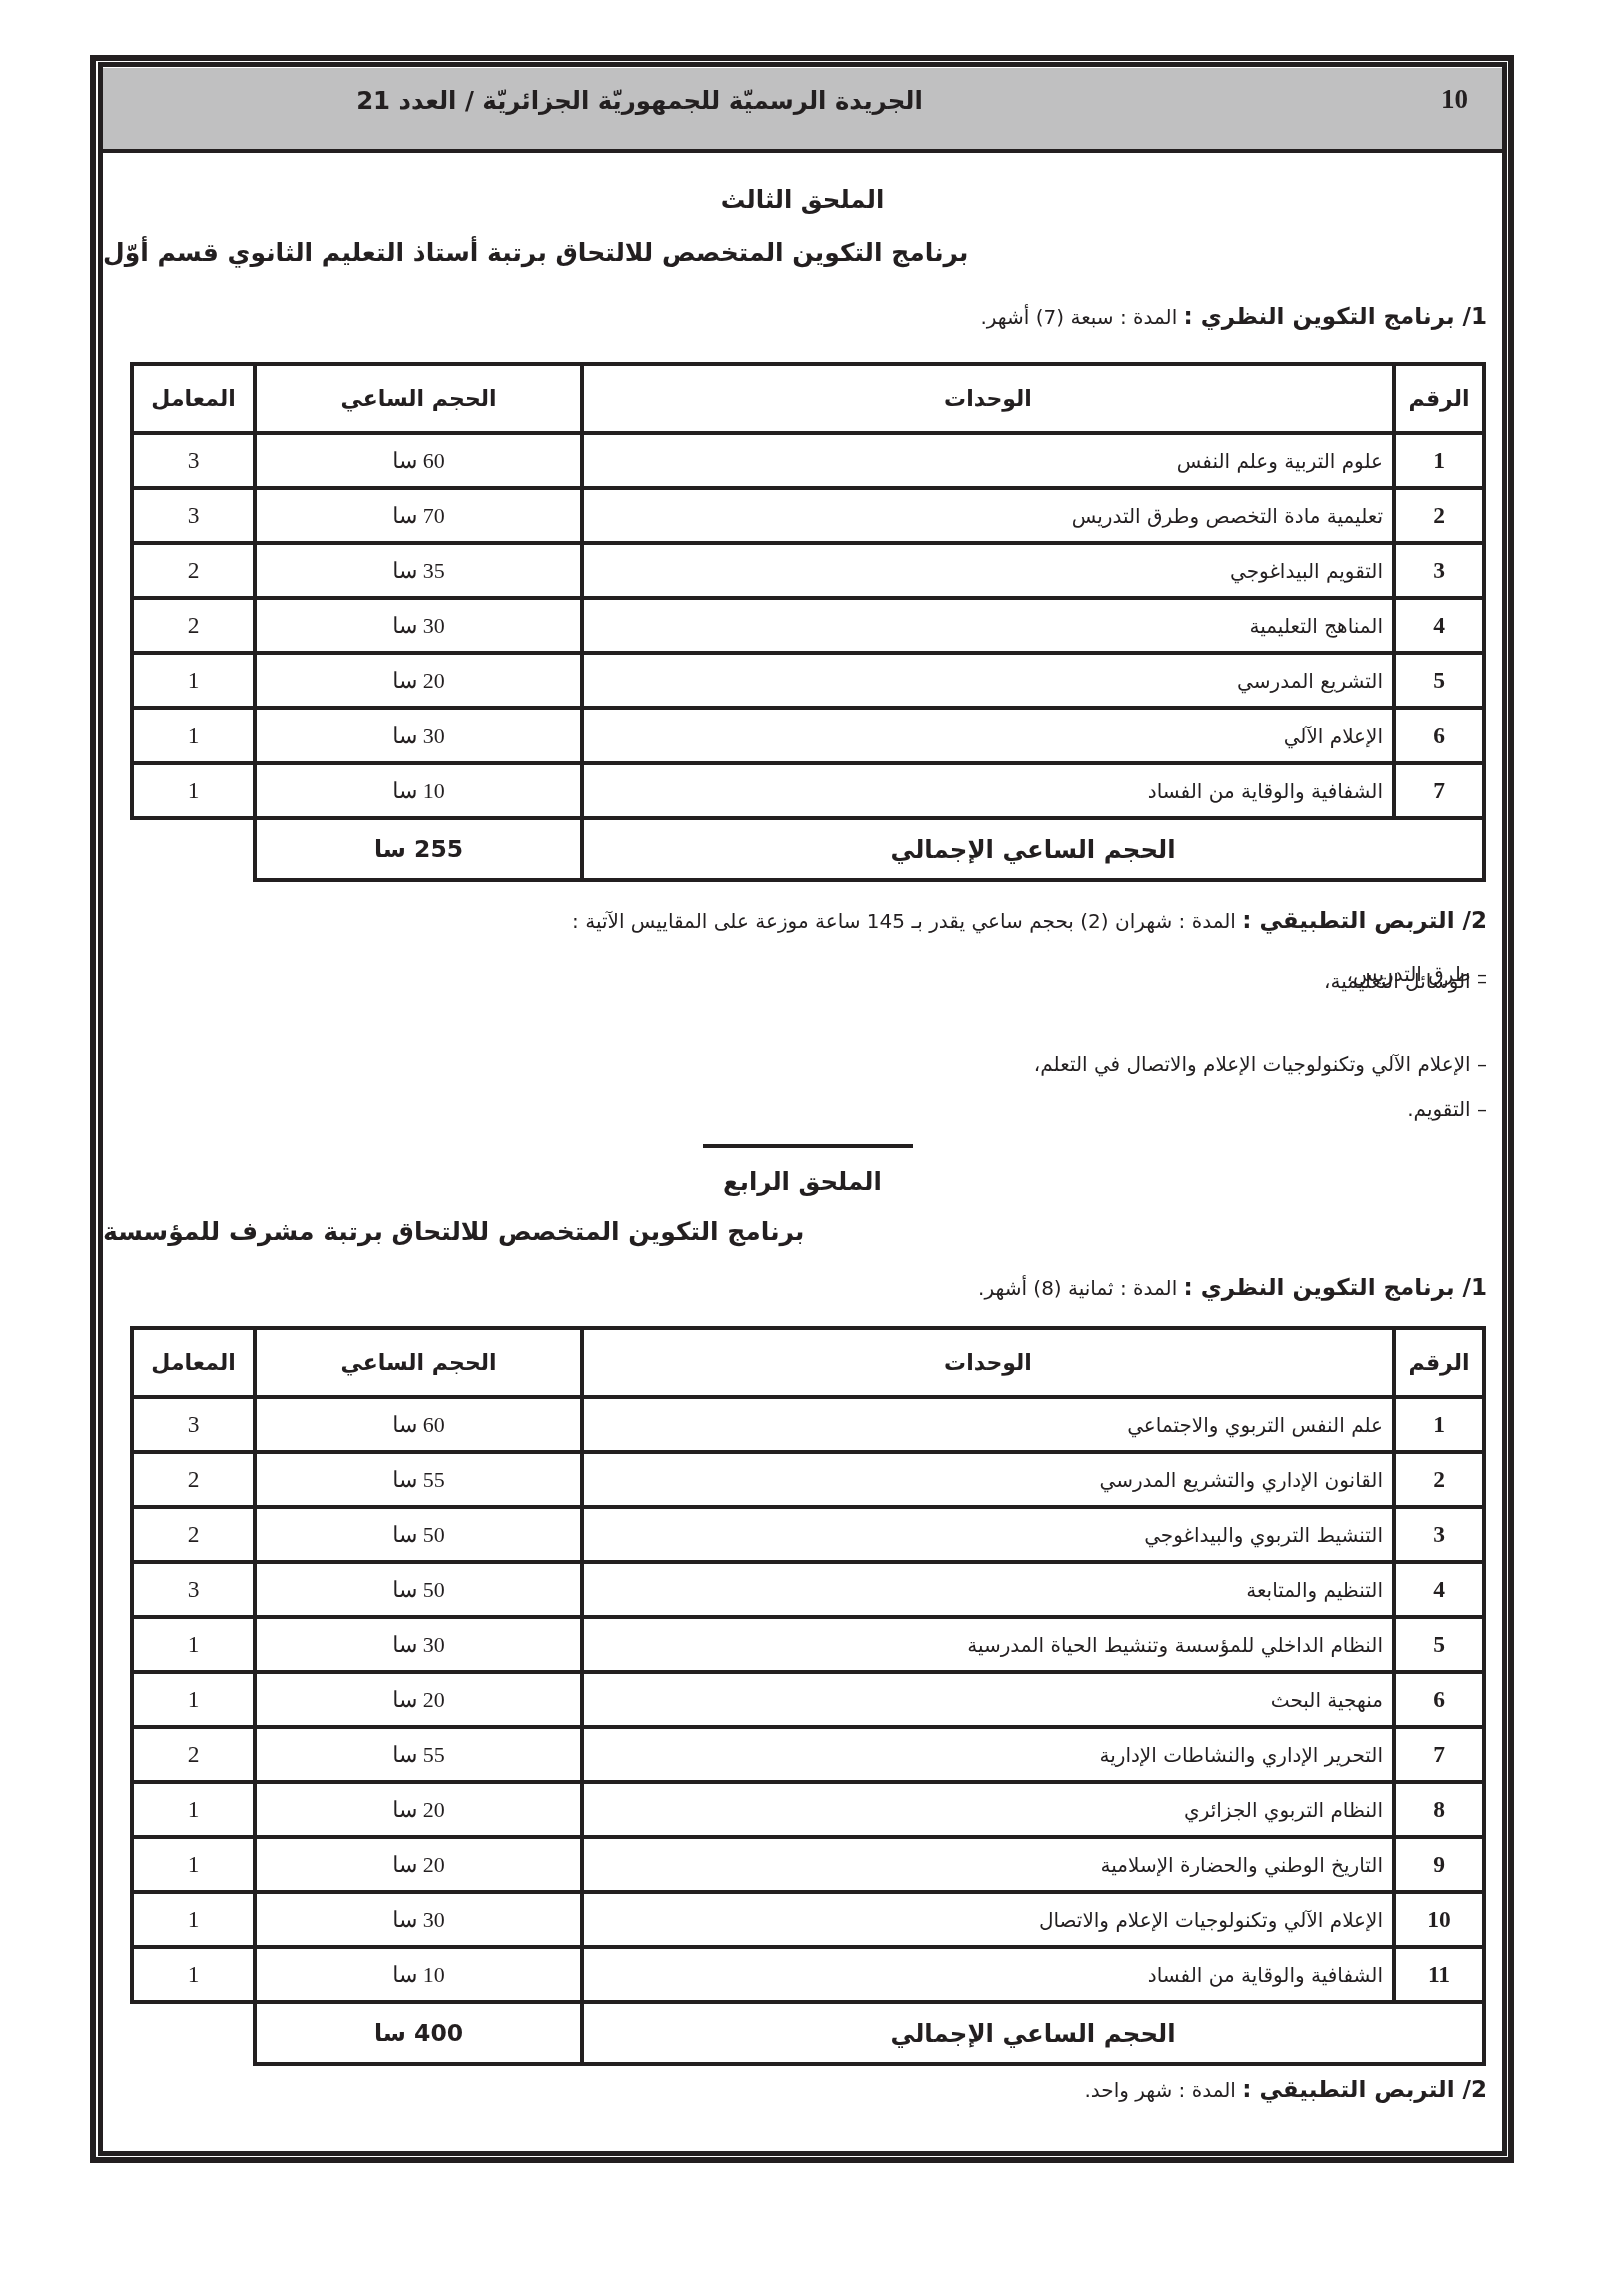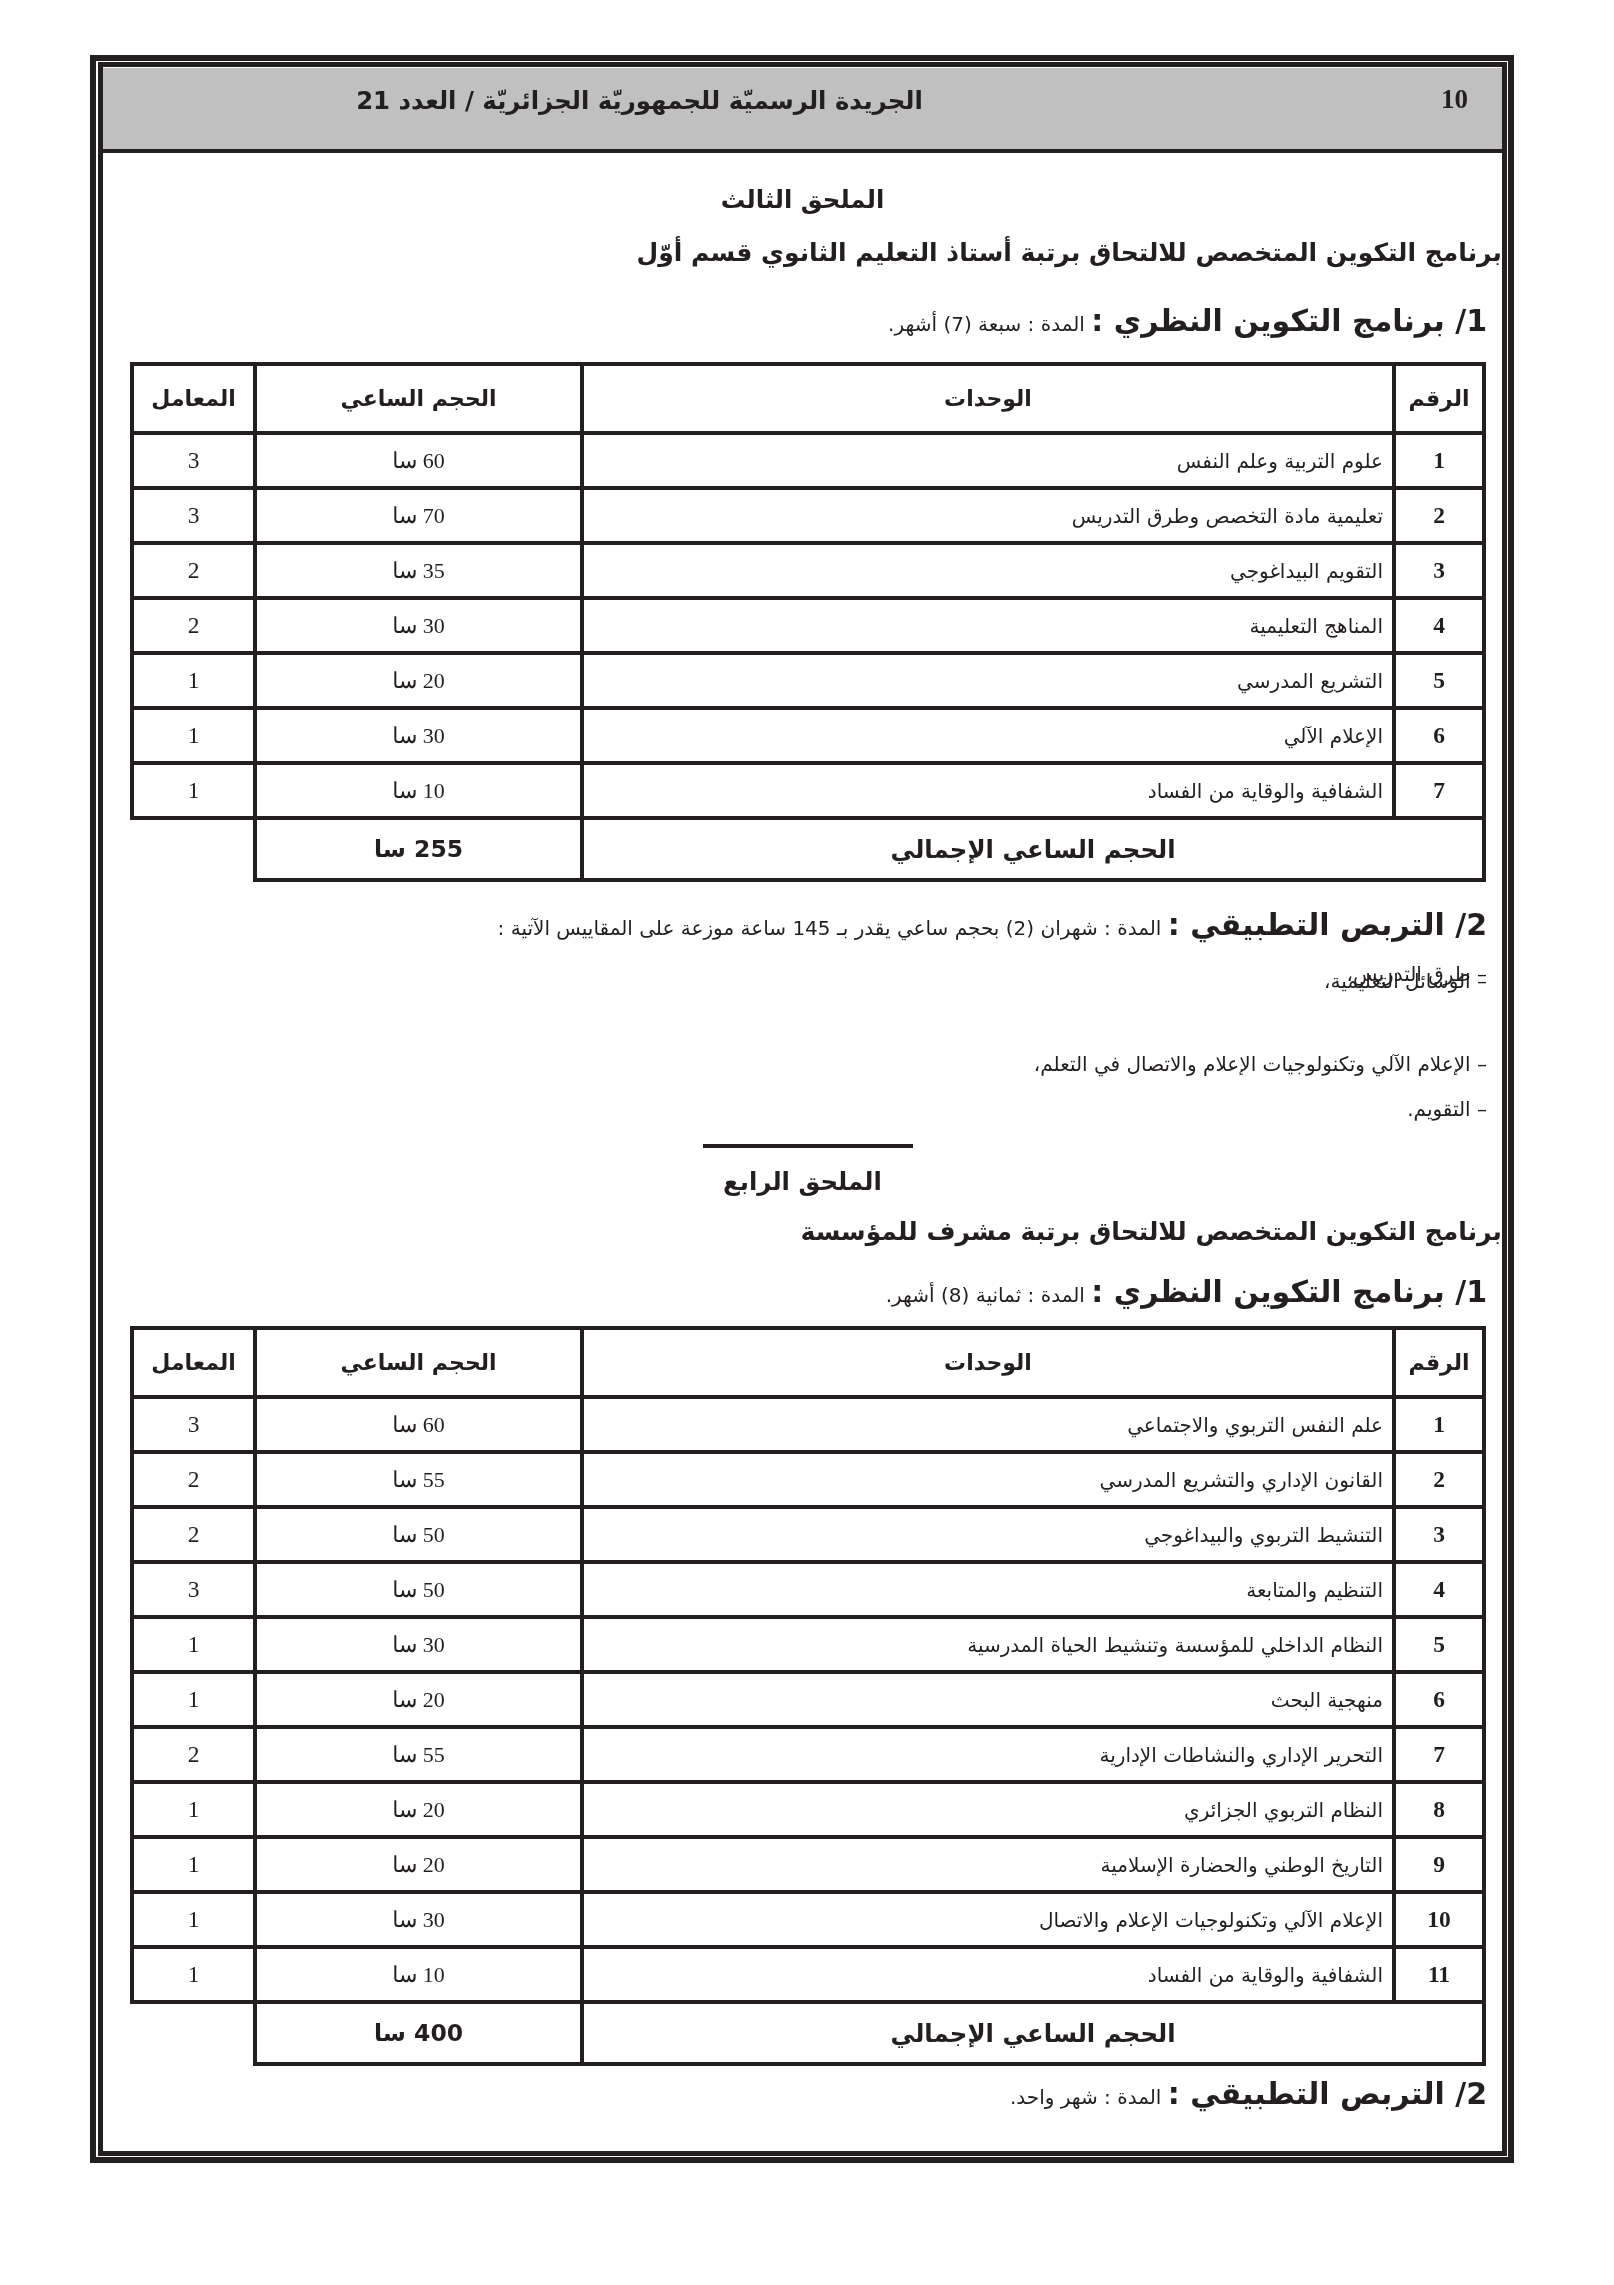--- a/index.html
+++ b/index.html
@@ -31,27 +31,27 @@
     position: absolute; left: 25px; top: 3.6px; text-align: left; direction: rtl;
     font-weight: bold; font-size: 23.5px; line-height: 36px;
   }
   .hdr-date div { text-align: right; }
 
   .section-title {
     position: absolute; left: 103px; width: 1399px; text-align: center;
     font-weight: bold; font-size: 24.4px;
   }
   .section-subtitle {
-    position: absolute; left: 103px; width: 1399px; text-align: right;
+    position: absolute; left: 103px; width: 1399px; text-align: left;
     font-weight: bold; font-size: 25px;
   }
   .para {
     position: absolute; right: 128px; font-size: 20px; white-space: nowrap;
   }
-  .para b { font-size: 30px; font-weight: bold; }
+  .para b { font-size: 23px; font-weight: bold; }
   .list-item {
     position: absolute; right: 128px; font-size: 20px; white-space: nowrap;
   }
   .sep-line {
     position: absolute; left: 703px; width: 210px; height: 3.6px; background: #231f20;
   }
 
   table.units {
     position: absolute; border-collapse: collapse; direction: rtl;
     left: 130px; width: 1353px; table-layout: fixed;

